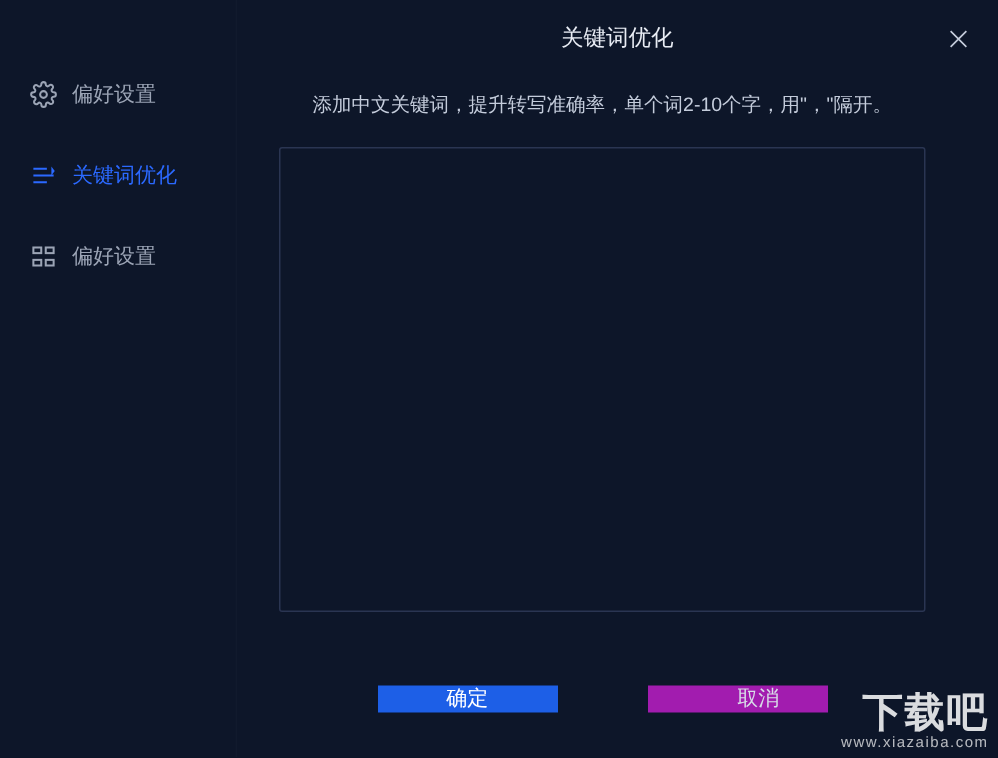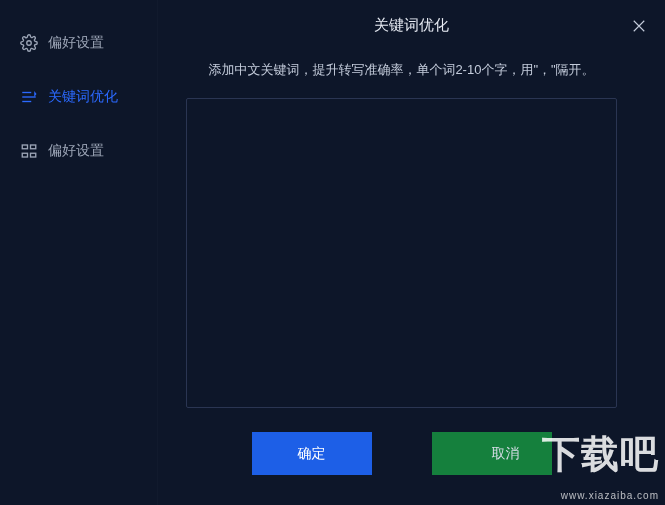--- a/index.html
+++ b/index.html
@@ -9,21 +9,21 @@
       background: #0d1629;
       font-family: "Microsoft YaHei", -apple-system, sans-serif;
       color: #c4ccdb;
       overflow: hidden;
       position: relative;
     }
     .container { display: flex; height: 100%; }
     .sidebar {
       width: 158px;
       background: #0d1629;
-      padding-top: 16px;
+      padding-top: 36px;
       border-right: 1px solid rgba(255,255,255,0.02);
       font-family: Liberation Serif, serif;
     }
     .sidebar-item {
       display: flex;
       align-items: center;
       padding: 18px 20px;
       cursor: pointer;
       color: #9ba4b5;
       font-size: 14px;
@@ -102,57 +102,57 @@
       outline: none;
     }
     .buttons {
       display: flex;
       justify-content: center;
       gap: 60px;
       padding-bottom: 30px;
     }
     .btn {
       width: 120px;
-      height: 43px;
+      height: 18px;
       border: none;
       font-size: 14px;
       cursor: pointer;
       font-family: inherit;
       display: flex;
       align-items: center;
       justify-content: center;
     }
     .btn-primary {
       background: #1d5fe7;
       color: #fff;
     }
     .btn-secondary {
-      background: #15803d;
+      background: #a21caf;
       color: #d8dde8;
       padding-left: 28px;
     }
     .watermark {
       position: absolute;
       right: 6px;
       bottom: 4px;
       color: rgba(255,255,255,0.85);
       pointer-events: none;
       line-height: 1;
       text-align: right;
     }
     .watermark .big {
-      font-size: 38px;
+      font-size: 27px;
       font-weight: 700;
       letter-spacing: 1px;
     }
     .watermark .small {
       font-size: 10px;
       letter-spacing: 1px;
       color: rgba(255,255,255,0.7);
-      margin-top: 18px;
+      margin-top: 2px;
     }
   </style>
 </head>
 <body>
 
 <div class="container">
   <nav class="sidebar">
     <div class="sidebar-item">
       <span class="icon">
         <svg viewBox="0 0 24 24" width="18" height="18" fill="none" stroke="currentColor" stroke-width="1.8">

